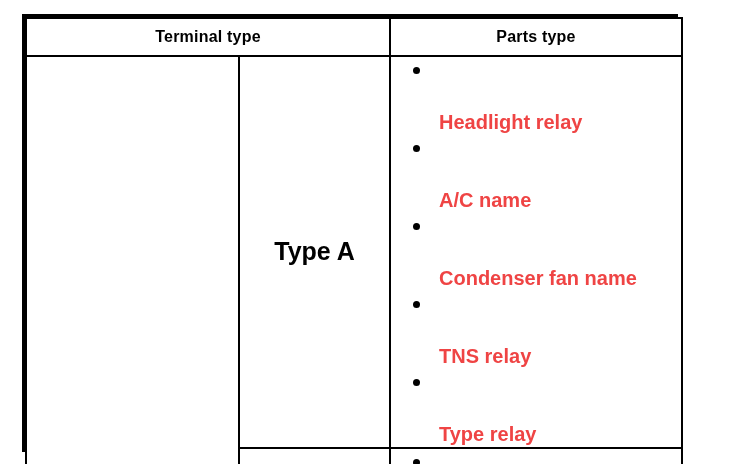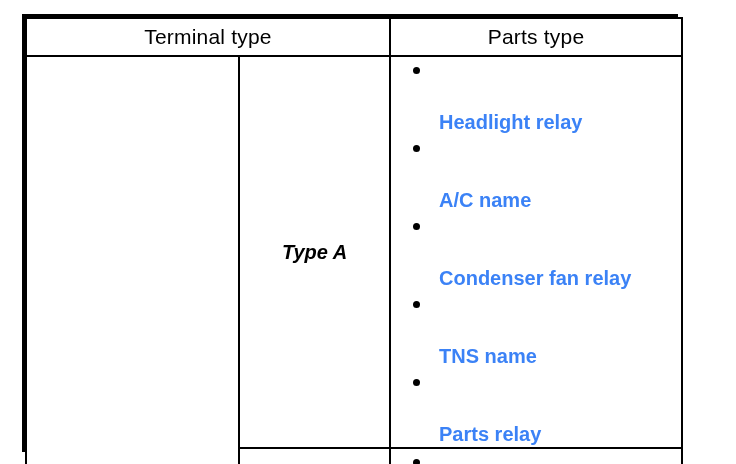--- a/index.html
+++ b/index.html
@@ -47,63 +47,62 @@
 
   
   col.c-term   { width: 213px; }
   col.c-type   { width: 151px; }
   col.c-parts  { width: 292px; }
 
   
   tr.header-row { height: 38px; }
 
   th.head-cell {
-    font-size: 21px;
-    font-weight: normal;
+    font-size: 16px;
+    font-weight: bold;
     text-align: center;
     letter-spacing: 0.2px;
     line-height: 1.1;
   }
 
   
   td.term-cell {
     text-align: left;
     vertical-align: middle;
   }
 
   
   td.type-cell {
     text-align: center;
     vertical-align: middle;
   }
   .type-label {
-    font-size: 20px;
+    font-size: 25px;
     font-weight: bold;
     line-height: 1.1;
     display: block;
-    font-style: italic;
   }
 
   
   td.parts-cell {
     vertical-align: middle;
     padding: 4px 0 4px 0;
   }
   ul.parts-list {
     list-style: none;
     margin: 0;
     padding: 0 0 0 22px;
   }
   ul.parts-list li {
     position: relative;
     font-size: 20px;
     font-weight: bold;
     line-height: 26px;
     padding-left: 26px;
-    color: #3b82f6;
+    color: #ef4444;
     white-space: pre-line;
   }
   ul.parts-list li .bullet-dot {
     position: absolute;
     left: 0;
     top: 10px;
     width: 7px;
     height: 7px;
     background: #000;
     border-radius: 50%;
@@ -146,29 +145,29 @@
             <li>
               <span class="bullet-dot"></span>
               <span>Headlight relay</span>
             </li>
             <li>
               <span class="bullet-dot"></span>
               <span>A/C name</span>
             </li>
             <li>
               <span class="bullet-dot"></span>
-              <span>Condenser fan relay</span>
+              <span>Condenser fan name</span>
             </li>
             <li>
               <span class="bullet-dot"></span>
-              <span>TNS name</span>
+              <span>TNS relay</span>
             </li>
             <li>
               <span class="bullet-dot"></span>
-              <span>Parts relay</span>
+              <span>Type relay</span>
             </li>
           </ul>
         </td>
       </tr>
 
       <tr class="row-b">
         <td class="type-cell">
           
         </td>
         <td class="parts-cell">

